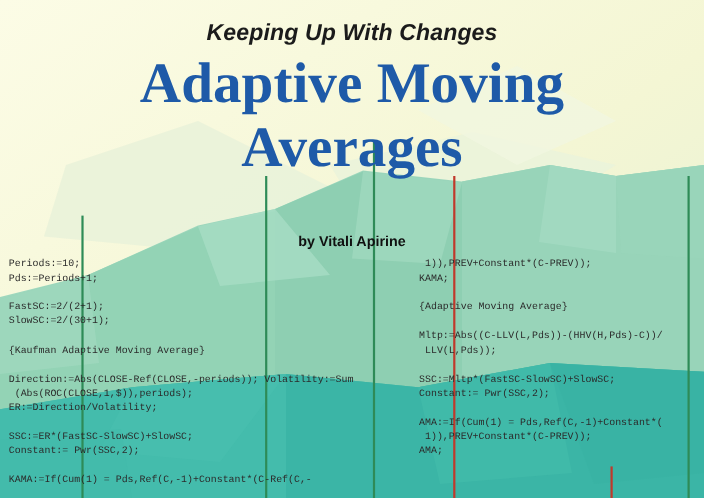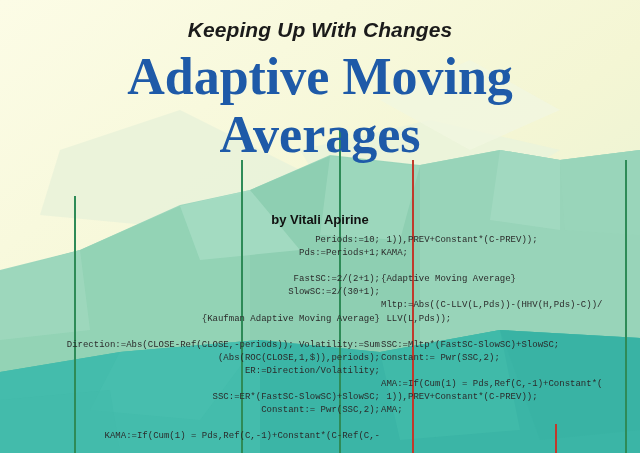--- a/index.html
+++ b/index.html
@@ -77,21 +77,21 @@
 
   
   .code-col {
     position: absolute;
     font-family: "Liberation Mono", "DejaVu Sans Mono", monospace;
     font-size: 9px;
     line-height: 13.1px;
     color: #2b2b2b;
     white-space: pre;
   }
-  #code-left  { left: 8px;  top: 234px; width: 372px; text-align: right; }
+  #code-left  { left: 8px;  top: 234px; width: 372px; }
   #code-right { left: 381px; top: 234px; width: 268px; }
   .code-col .code-line { display: block; min-height: 13.1px; }
 </style>
 </head>
 <body>
 
 <div id="poster">
 
   <div class="bg-layer" id="bg-cream"></div>
 

